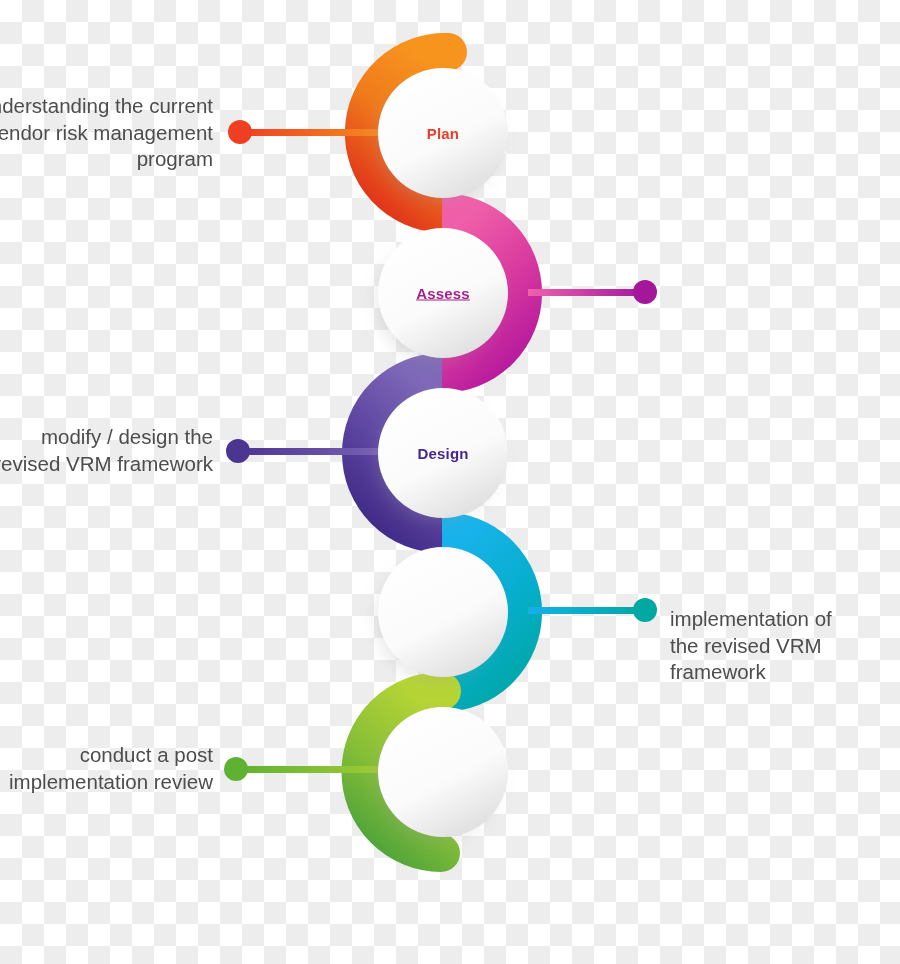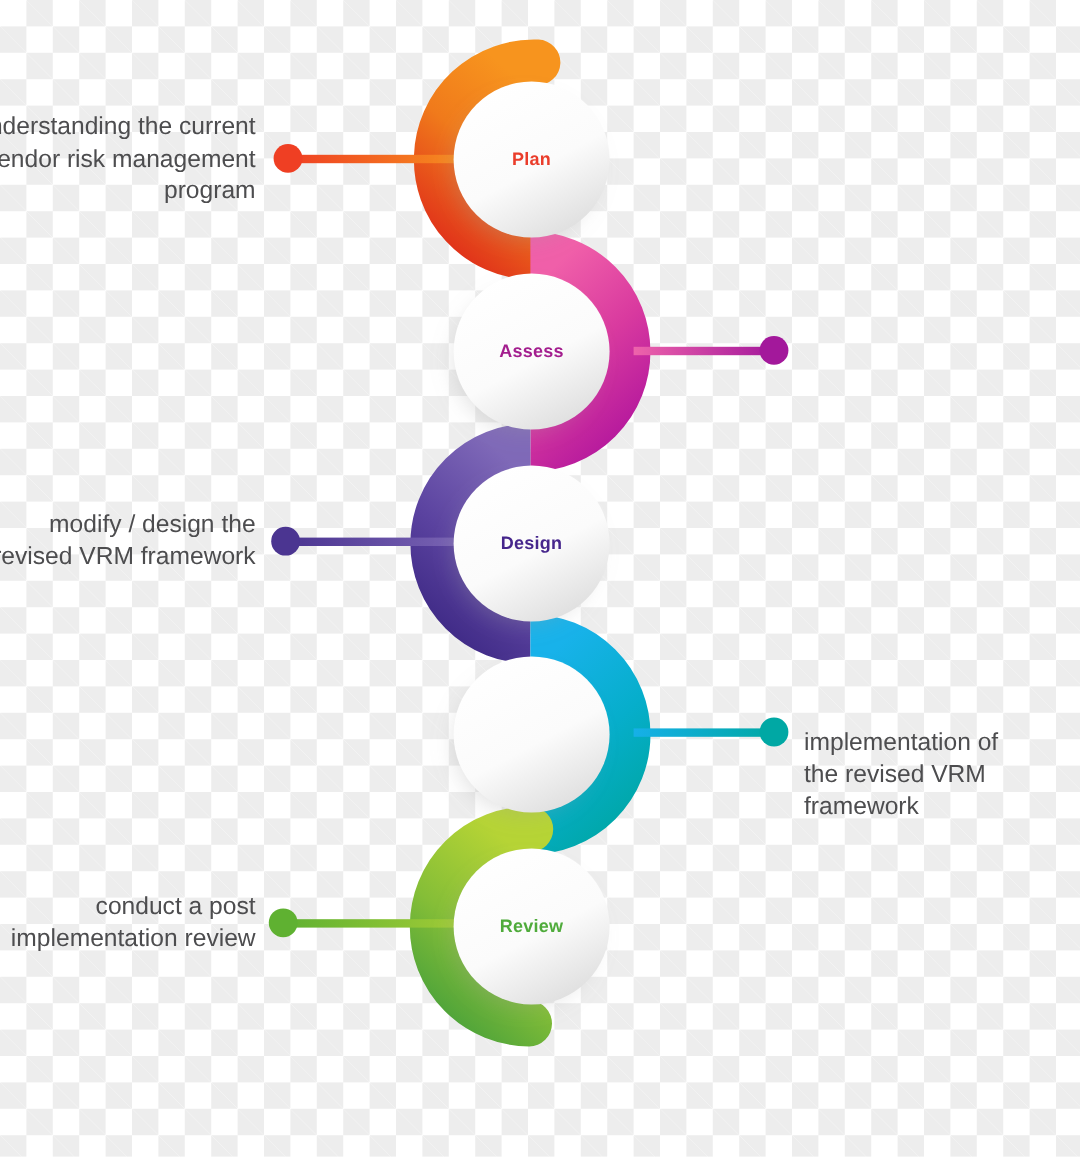--- a/index.html
+++ b/index.html
@@ -172,23 +172,22 @@
       <ellipse cx="437" cy="620" rx="68" ry="68" fill="url(#disc-shadow)" filter="url(#soft)"></ellipse>
       <circle cx="443" cy="612" r="65" fill="url(#disc-face)"></circle>
     </g>
     <g>
       <ellipse cx="437" cy="780" rx="68" ry="68" fill="url(#disc-shadow)" filter="url(#soft)"></ellipse>
       <circle cx="443" cy="772" r="65" fill="url(#disc-face)"></circle>
     </g>
   </svg>
 
   <div class="node-label" style="left:443px;top:133px;color:#ea3d2b;">Plan</div>
-  <div class="node-label" style="left:443px;top:293px;color:#a31e8e;">Assess</div>
+  <div class="node-label" style="left:443px;top:293px;color:#a31e8e;text-decoration:underline;">Assess</div>
   <div class="node-label" style="left:443px;top:453px;color:#46268c;">Design</div>
-  <div class="node-label" style="left:443px;top:772px;color:#4fab3b;">Review</div>
 
   <div class="caption right-align" style="left:-22px;top:133px;width:235px;">understanding the current vendor risk management program</div>
 
 
   <div class="caption right-align" style="left:-22px;top:451px;width:235px;">modify / design the revised VRM framework</div>
 
   <div class="caption left-align" style="left:670px;top:646px;width:185px;">implementation of the revised VRM framework</div>
 
   <div class="caption right-align" style="left:-22px;top:769px;width:235px;">conduct a post implementation review</div>
 

